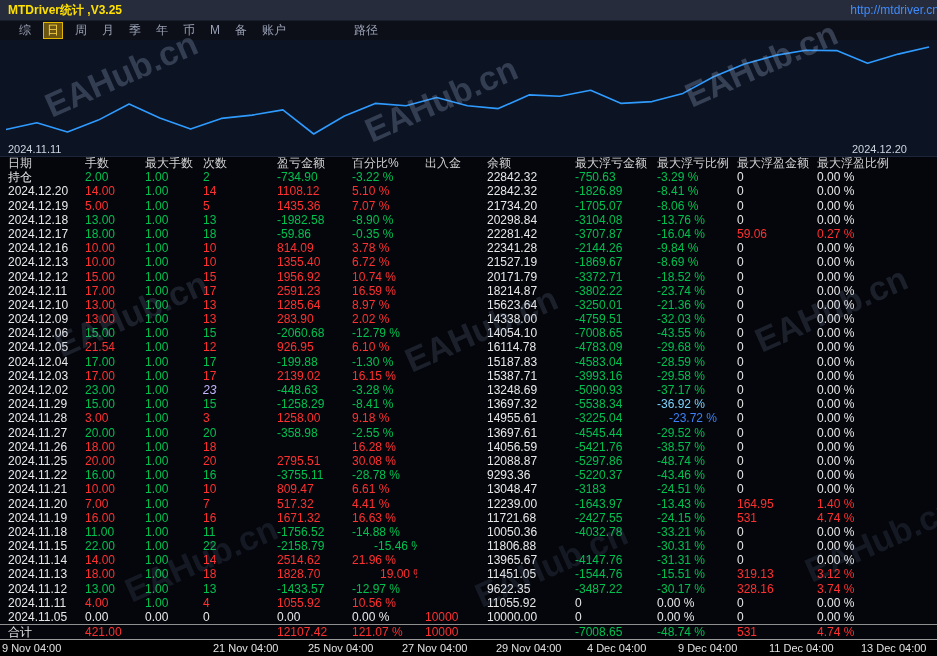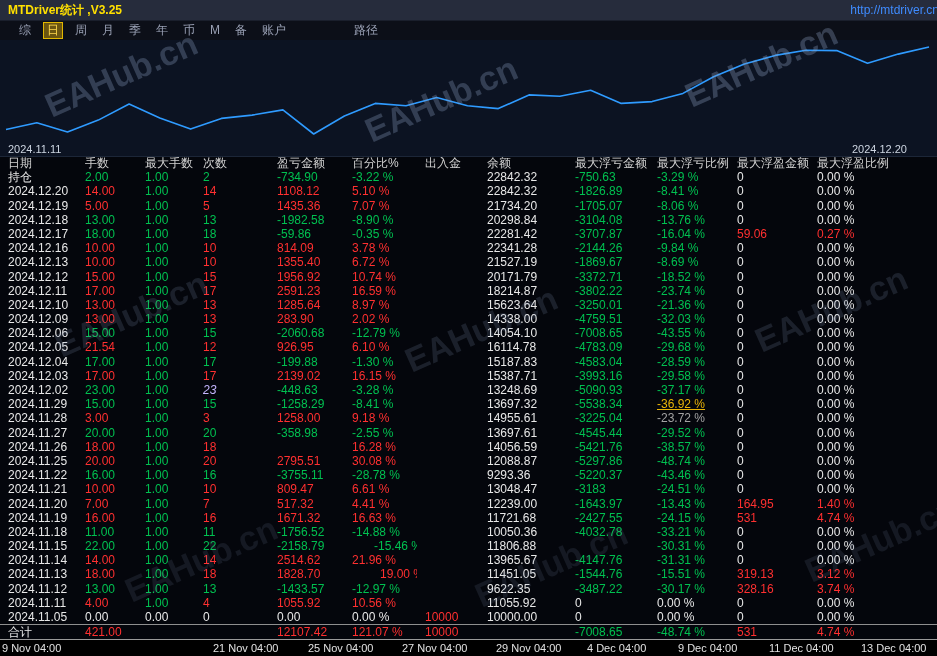--- a/index.html
+++ b/index.html
@@ -334,35 +334,35 @@
       <div class="trow">
         <span style="color: rgb(232, 232, 232);">2024.11.29</span>
         <span style="color: rgb(0, 192, 80);">15.00</span>
         <span style="color: rgb(0, 192, 80);">1.00</span>
         <span style="color: rgb(0, 192, 80);">15</span>
         <span style="color: rgb(0, 192, 80);">-1258.29</span>
         <span style="color: rgb(0, 192, 80);">-8.41 %</span>
         <span style="color: rgb(232, 232, 232);"></span>
         <span style="color: rgb(232, 232, 232);">13697.32</span>
         <span style="color: rgb(0, 192, 80);">-5538.34</span>
-        <span style="color: #eab308; text-decoration: underline;">-36.92 %</span>
+        <span style="color: #7dd3fc;">-36.92 %</span>
         <span style="color: rgb(232, 232, 232);">0</span>
         <span style="color: rgb(232, 232, 232);">0.00 %</span>
       </div>
       <div class="trow">
         <span style="color: rgb(232, 232, 232);">2024.11.28</span>
         <span style="color: rgb(255, 48, 48);">3.00</span>
         <span style="color: rgb(0, 192, 80);">1.00</span>
         <span style="color: rgb(255, 48, 48);">3</span>
         <span style="color: rgb(255, 48, 48);">1258.00</span>
         <span style="color: rgb(255, 48, 48);">9.18 %</span>
         <span style="color: rgb(232, 232, 232);"></span>
         <span style="color: rgb(232, 232, 232);">14955.61</span>
         <span style="color: rgb(0, 192, 80);">-3225.04</span>
-        <span style="color: #a3a3a3;">-23.72 %</span>
+        <span style="color: #3b82f6; text-align: center;">-23.72 %</span>
         <span style="color: rgb(232, 232, 232);">0</span>
         <span style="color: rgb(232, 232, 232);">0.00 %</span>
       </div>
       <div class="trow">
         <span style="color: rgb(232, 232, 232);">2024.11.27</span>
         <span style="color: rgb(0, 192, 80);">20.00</span>
         <span style="color: rgb(0, 192, 80);">1.00</span>
         <span style="color: rgb(0, 192, 80);">20</span>
         <span style="color: rgb(0, 192, 80);">-358.98</span>
         <span style="color: rgb(0, 192, 80);">-2.55 %</span>

